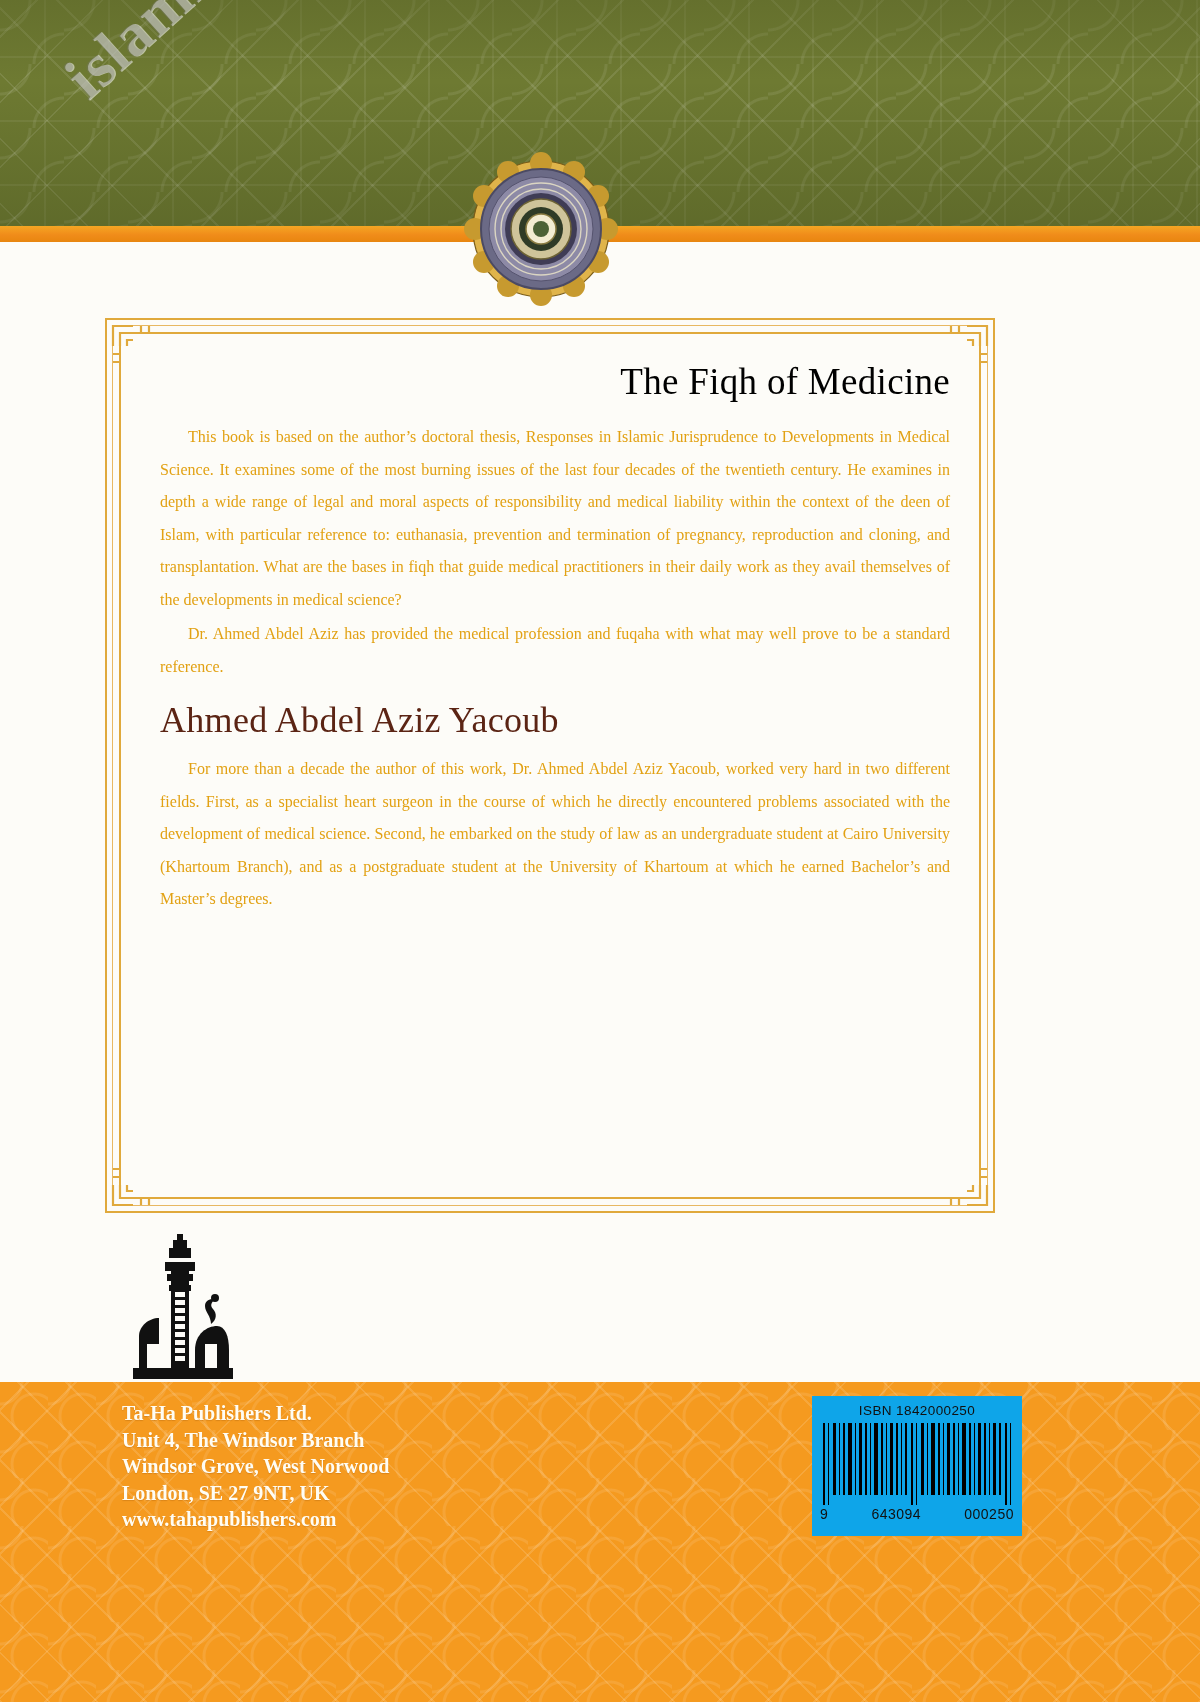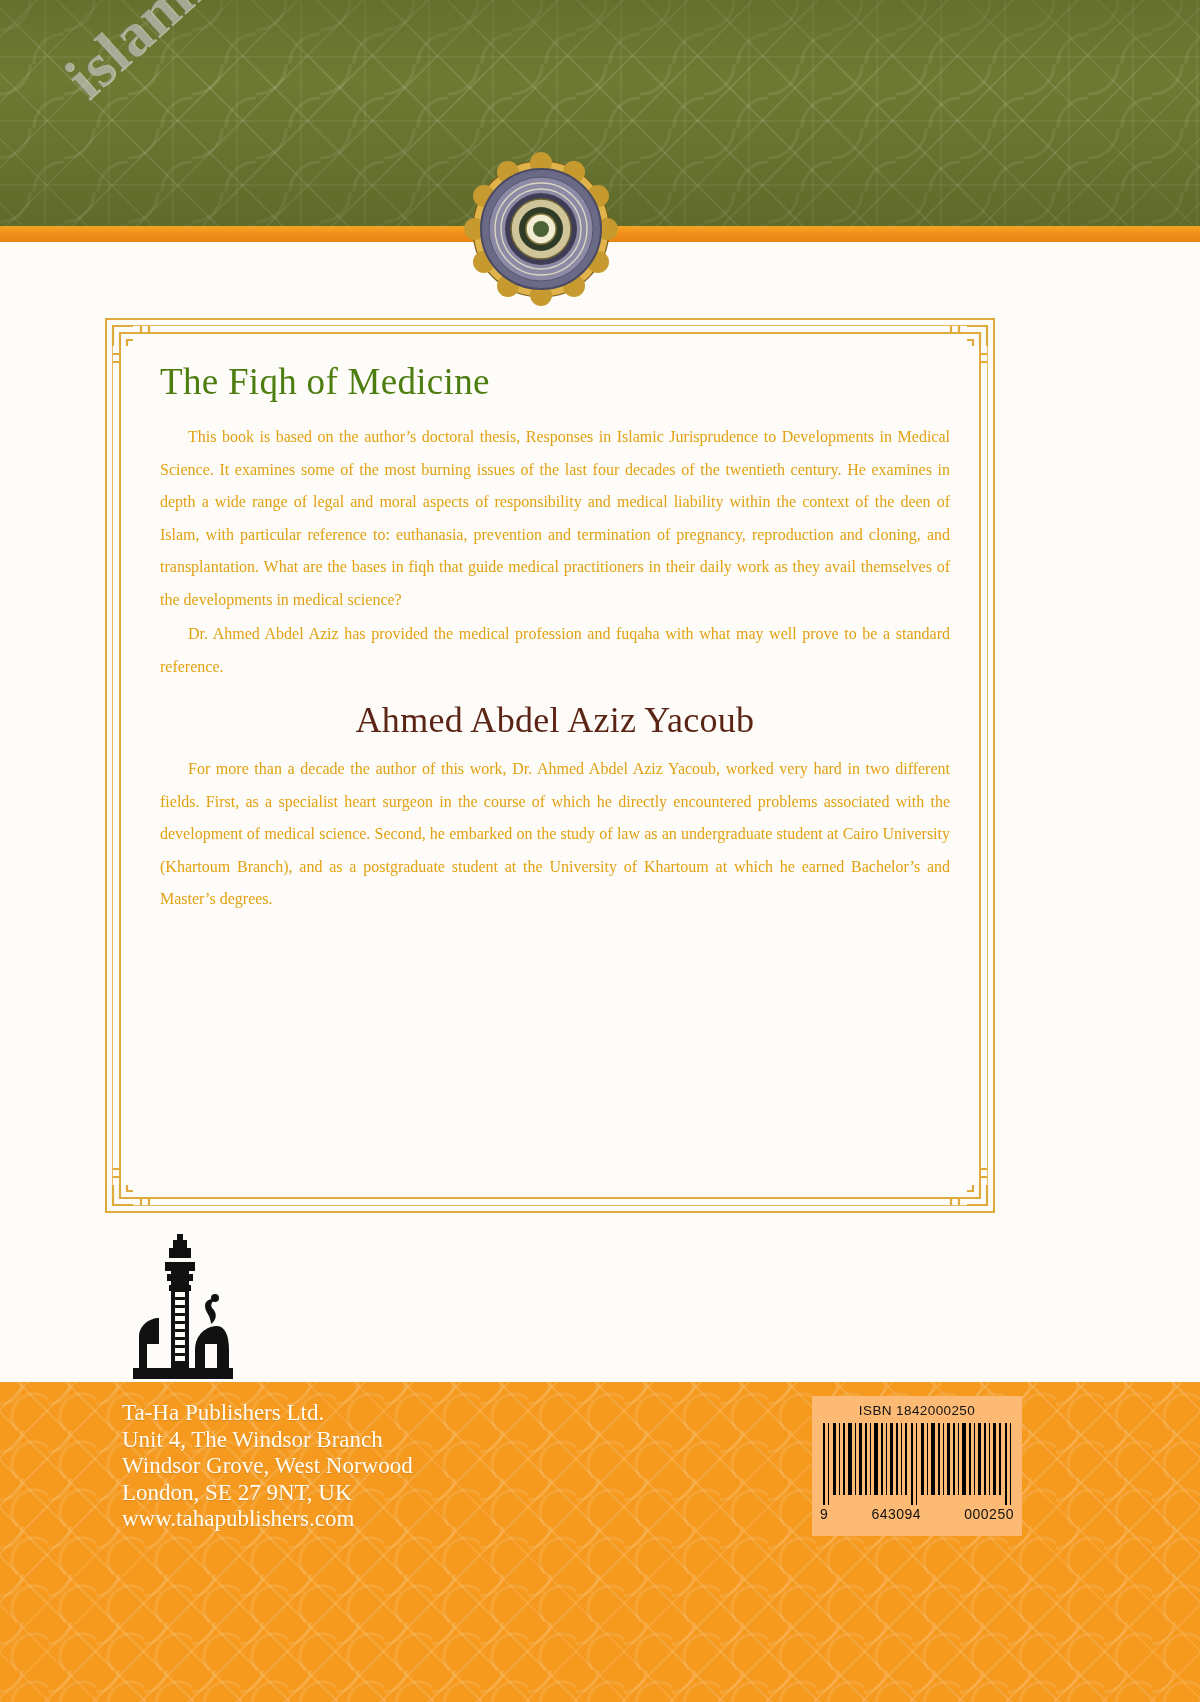--- a/index.html
+++ b/index.html
@@ -79,27 +79,27 @@
   .c-tl { left:6px; top:6px; }
   .c-tr { right:6px; top:6px; transform:scaleX(-1); }
   .c-bl { left:6px; bottom:6px; transform:scaleY(-1); }
   .c-br { right:6px; bottom:6px; transform:scale(-1,-1); }
 
   
   .content {
     position:absolute; left:160px; top:360px; width:790px; z-index:4;
   }
   .book-title {
+    text-align:right;
+    font-family:"Liberation Serif", serif;
+    font-size:37px; font-weight:400; color:#000000;
+    letter-spacing:.3px; margin-bottom:18px;
+  }
+  .author-name {
     text-align:left;
-    font-family:"Liberation Serif", serif;
-    font-size:37px; font-weight:400; color:#4d7c0f;
-    letter-spacing:.3px; margin-bottom:18px;
-  }
-  .author-name {
-    text-align:center;
     font-family:"Liberation Serif", serif;
     font-size:36px; font-weight:400; color:#5b2414;
     letter-spacing:.3px; margin:16px 0 12px 0;
   }
   .para {
     font-family:"Liberation Serif", serif;
     font-size:16px; line-height:32.5px;
     color:#e2a113; text-align:justify; text-indent:28px;
     margin-bottom:2px; -webkit-hyphens:none; hyphens:none;
   }
@@ -121,29 +121,29 @@
   .footer .fpat2 {
     position:absolute; inset:0;
     background-image:
       radial-gradient(circle at 0 0, transparent 20px, rgba(255,255,255,.10) 21px, rgba(255,255,255,.10) 23px, transparent 24px),
       radial-gradient(circle at 34px 34px, transparent 20px, rgba(255,255,255,.10) 21px, rgba(255,255,255,.10) 23px, transparent 24px);
     background-size:48px 48px;
   }
   .pub-block {
     position:absolute; left:122px; top:1400px; z-index:5;
     font-family:"Liberation Serif", serif;
-    font-size:23px; font-weight:400; line-height:26.5px;
+    font-size:20px; font-weight:700; line-height:26.5px;
     color:#fffdf4; text-shadow:0 1px 1px rgba(140,70,0,.25);
   }
   .pub-block div { white-space:nowrap; }
 
   
   .barcode-box {
     position:absolute; left:812px; top:1396px; width:210px; height:140px;
-    background:#fdba74; z-index:5; padding:7px 6px 4px 6px;
+    background:#0ea5e9; z-index:5; padding:7px 6px 4px 6px;
   }
   .isbn-line {
     text-align:center; font-family:"Liberation Sans", sans-serif;
     font-size:13.5px; color:#111; letter-spacing:.4px; margin-bottom:5px;
   }
   .bars { width:196px; height:82px; margin:0 auto; display:block; }
   .bar-digits {
     display:flex; justify-content:space-between;
     font-family:"Liberation Sans", sans-serif; font-size:14px; color:#111;
     padding:1px 2px 0 2px; letter-spacing:.5px;

